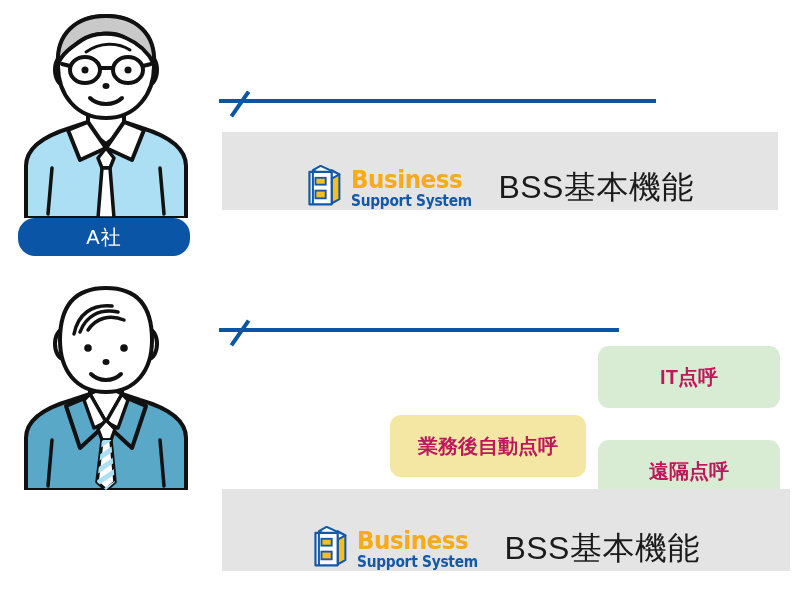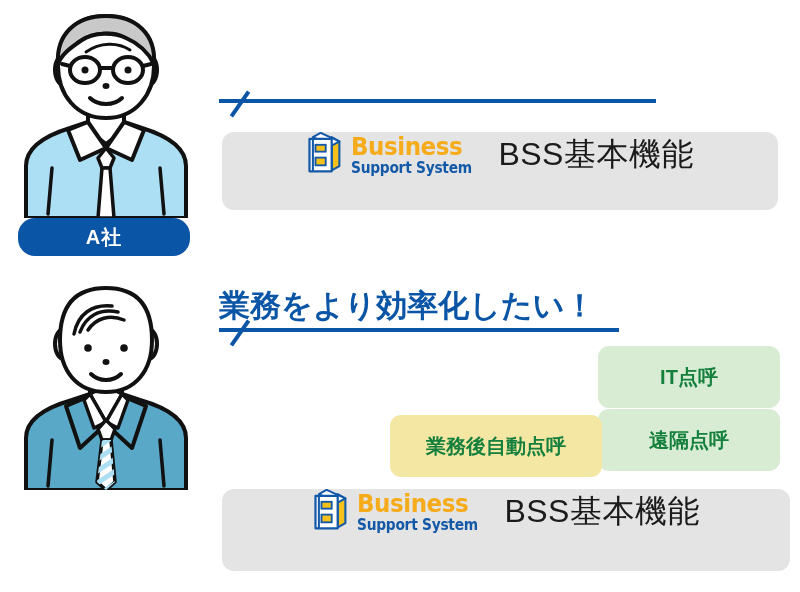--- a/index.html
+++ b/index.html
@@ -13,21 +13,21 @@
   .stage { position:absolute; inset:0; }
 
   
   .badge {
     position:absolute;
     width:172px; height:38px;
     background:var(--brand,#0a55a5);
     border-radius:17px;
     color:#ffffff;
     font-size:20px;
-    font-weight:700;
+    font-weight:400;
     display:flex; align-items:center; justify-content:center;
     letter-spacing:1px;
   }
 
   
   .headline {
     position:absolute;
     color:#0a55a5;
     font-weight:bold;
     font-size:31px;
@@ -43,23 +43,23 @@
     position:absolute;
     width:4px; height:30px;
     background:#0a55a5;
     transform:rotate(35deg);
   }
 
   
   .product-bar {
     position:absolute;
     background:#e4e4e4;
-    border-radius:12px;
+    border-radius:0;
     display:flex;
-    align-items:flex-start;
+    align-items:flex-end;
     justify-content:center;
   }
   .bar-inner { display:flex; align-items:center; gap:16px; }
   .logo-lockup { display:flex; align-items:center; gap:9px; }
   .logo-words { display:flex; flex-direction:column; line-height:1; }
   .logo-word-top {
     color:#f5ab1a;
     font-weight:bold;
     font-size:25px;
     letter-spacing:-0.5px;
@@ -83,21 +83,21 @@
     letter-spacing:0.5px;
     white-space:nowrap;
   }
 
   
   .chip {
     position:absolute;
     border-radius:11px;
     display:flex; align-items:center; justify-content:center;
     font-size:20px;
-    color:#15803d;
+    color:#be185d;
     font-weight:bold;
     white-space:nowrap;
   }
   .chip.green { background:#d8ecd3; }
   .chip.yellow { background:#f4e7a4; }
 
   
   .avatar { position:absolute; }
 </style>
 </head>
@@ -229,33 +229,32 @@
       <circle cx="70" cy="66" r="3.8" fill="#111"></circle>
       <circle cx="106" cy="66" r="3.8" fill="#111"></circle>
 
       <ellipse cx="88" cy="80" rx="3.5" ry="3" fill="#111"></ellipse>
 
       <path d="M73 92 C81 100 95 100 103 92" stroke="#111" stroke-width="4" fill="none" stroke-linecap="round"></path>
     </svg>
   </div>
 
 
-  <div class="headline" style="left:219px; top:285px;">業務をより効率化したい！</div>
   <div class="rule" style="left:219px; top:328px; width:400px;"></div>
   <div class="slash" style="left:238px; top:318px;"></div>
 
   <div class="chip green" style="left:598px; top:346px; width:182px; height:62px;">
     <span>IT点呼</span>
   </div>
 
-  <div class="chip green" style="left:598px; top:409px; width:182px; height:62px;">
+  <div class="chip green" style="left:598px; top:440px; width:182px; height:62px;">
     <span>遠隔点呼</span>
   </div>
 
-  <div class="chip yellow" style="left:390px; top:415px; width:212px; height:62px;">
+  <div class="chip yellow" style="left:390px; top:415px; width:196px; height:62px;">
     <span>業務後自動点呼</span>
   </div>
 
   <div class="product-bar" style="left:222px; top:489px; width:568px; height:82px;">
     <div class="bar-inner">
       <div class="logo-lockup">
         <span>
           <svg viewBox="0 0 42 48" width="36" height="41">
             <path d="M30 6 L39 11 L39 40 L30 45 Z" fill="#f5c01a" stroke="#1359a8" stroke-width="2.4" stroke-linejoin="round"></path>
             <path d="M8 6 L17 1 L39 11 L30 16 Z" fill="#ffffff" stroke="#1359a8" stroke-width="2.4" stroke-linejoin="round"></path>

